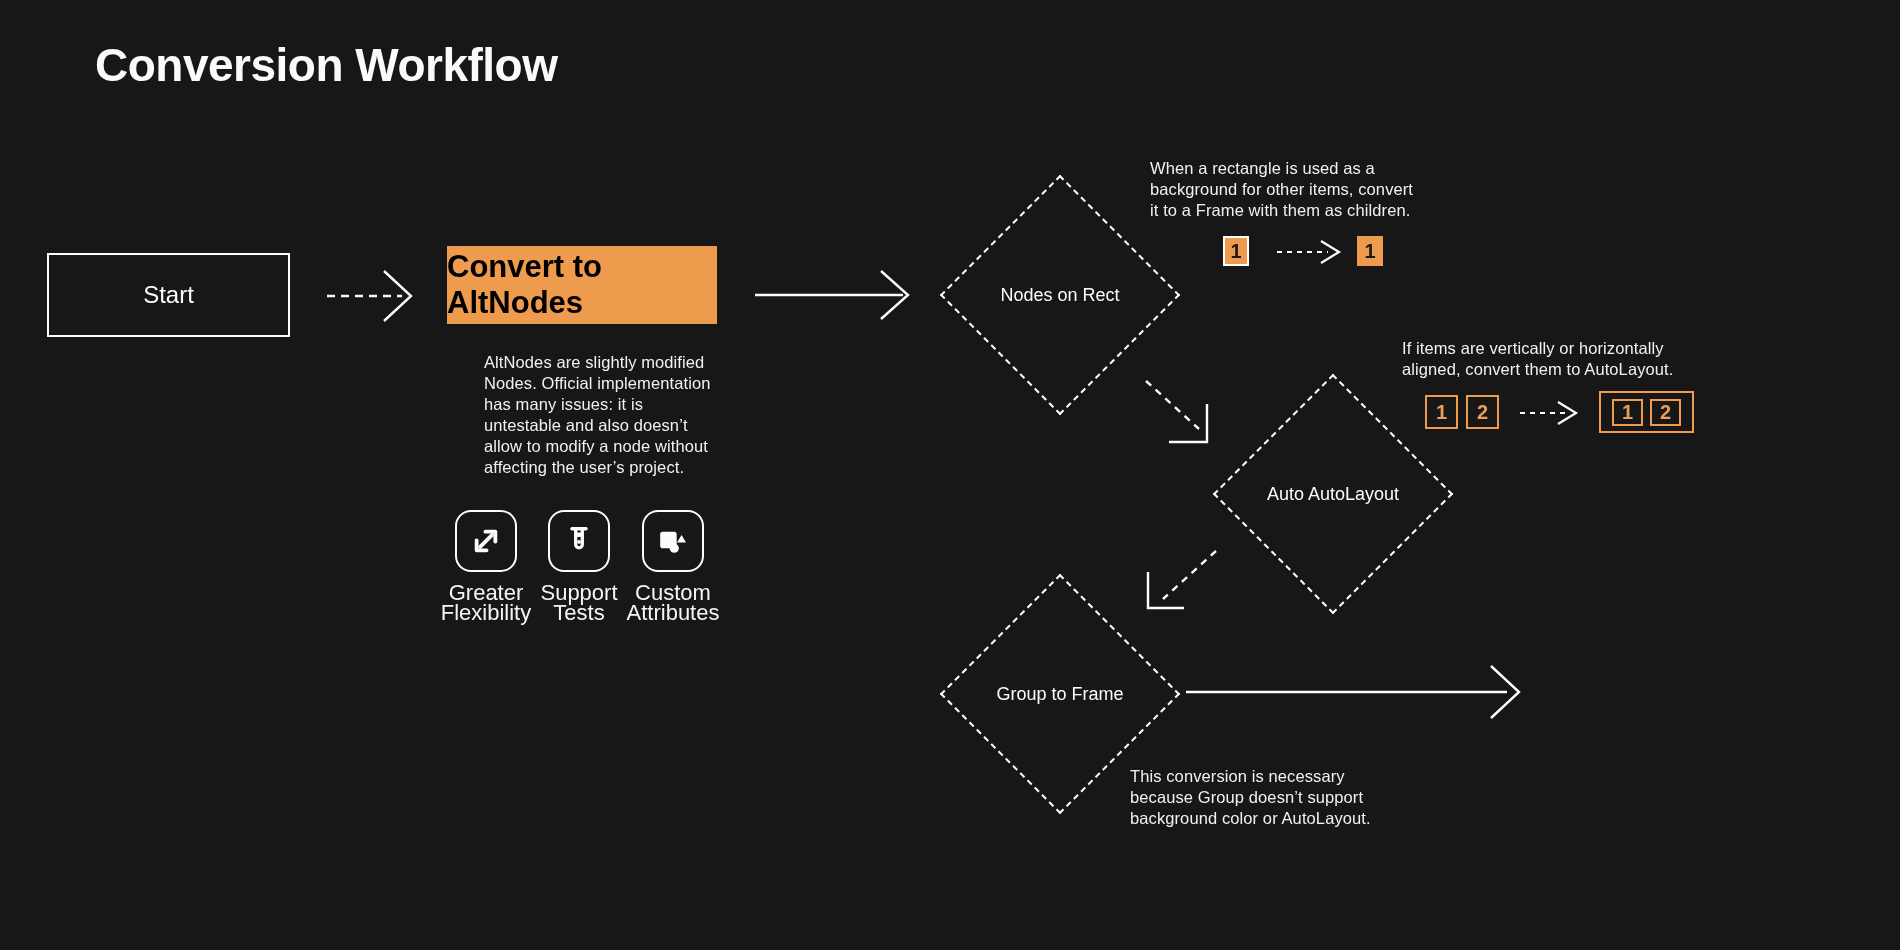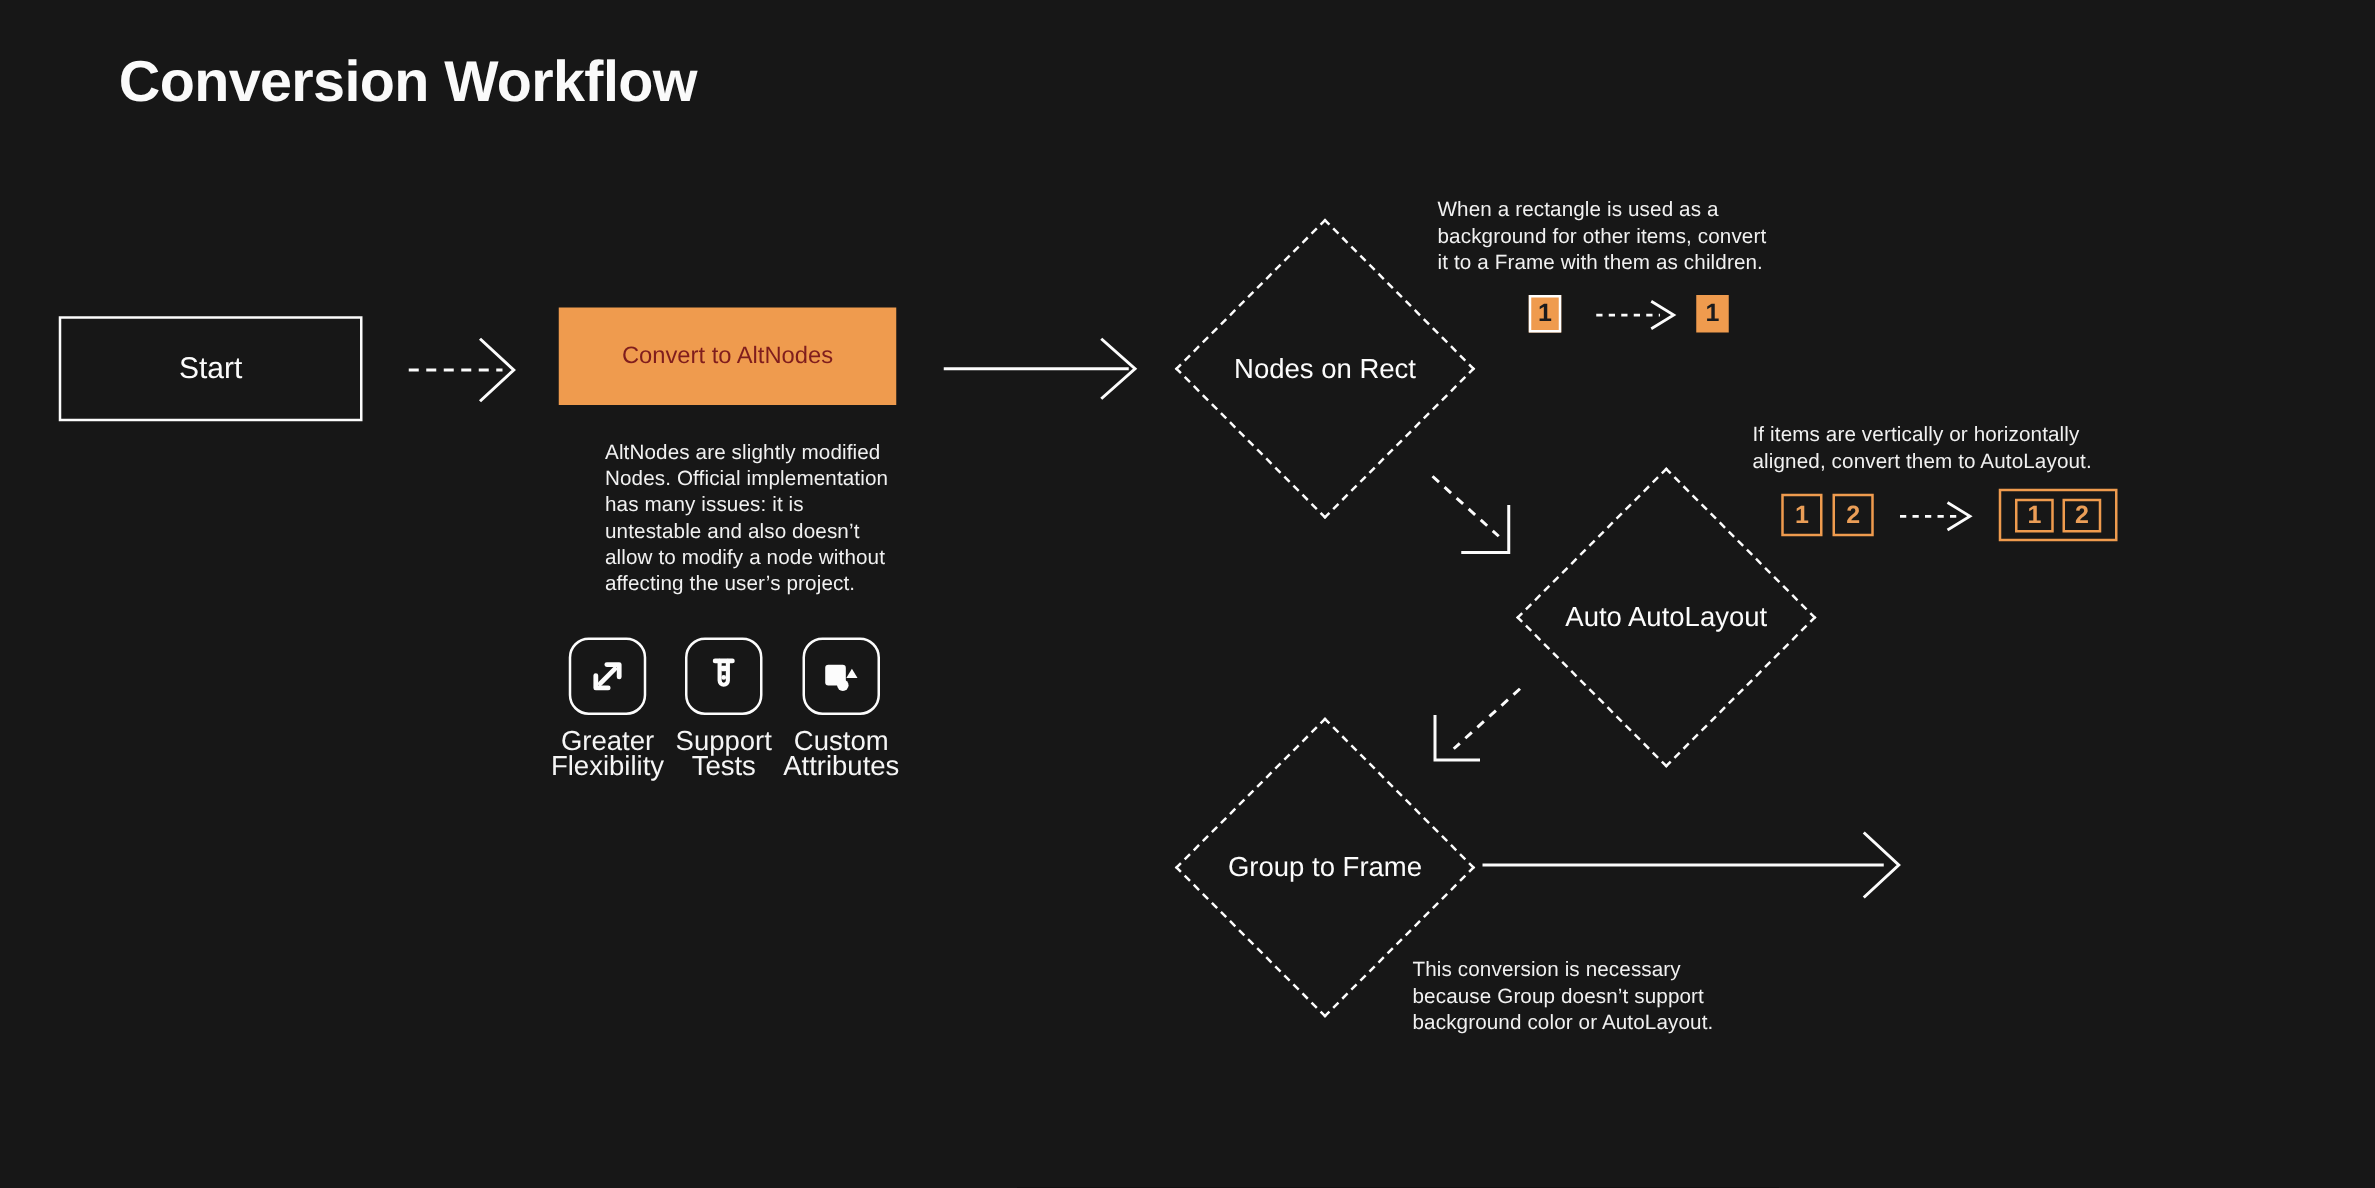--- a/index.html
+++ b/index.html
@@ -19,32 +19,32 @@
   .t-box{
     position:absolute;display:flex;align-items:center;justify-content:center;
     border:2px solid #fcfcfc;box-sizing:border-box;
     font-size:24px;color:#fcfcfc;background:transparent;
   }
   .box-start{left:47px;top:253px;width:243px;height:84px;}
   .box-end{left:1558px;top:648px;width:240px;height:92px;}
   
   .p-box{
     position:absolute;display:flex;align-items:center;justify-content:center;
-    box-sizing:border-box;background:#EF9B4E;color:#7f1d1d;
-    font-size:19px;font-weight:400;
+    box-sizing:border-box;background:#EF9B4E;color:#000000;
+    font-size:31px;font-weight:700;
   }
   .box-convert{left:447px;top:246px;width:270px;height:78px;}
   
   .diamond{
     position:absolute;width:166px;height:166px;box-sizing:content-box;
     border:2px dashed #fcfcfc;transform:rotate(45deg);
   }
   .diamond-label{
     position:absolute;transform:translate(-50%,-50%);
-    font-size:22px;color:#fcfcfc;white-space:nowrap;
+    font-size:18px;color:#fcfcfc;white-space:nowrap;
   }
   .d-nodes{left:975px;top:210px;}
   .d-auto{left:1248px;top:409px;}
   .d-group{left:975px;top:609px;}
   
   .note{
     position:absolute;white-space:pre-line;
     font-size:16.5px;line-height:21px;color:#f1f1f1;letter-spacing:0.1px;
   }
   .desc{left:448px;top:352px;margin-left:36px;}

